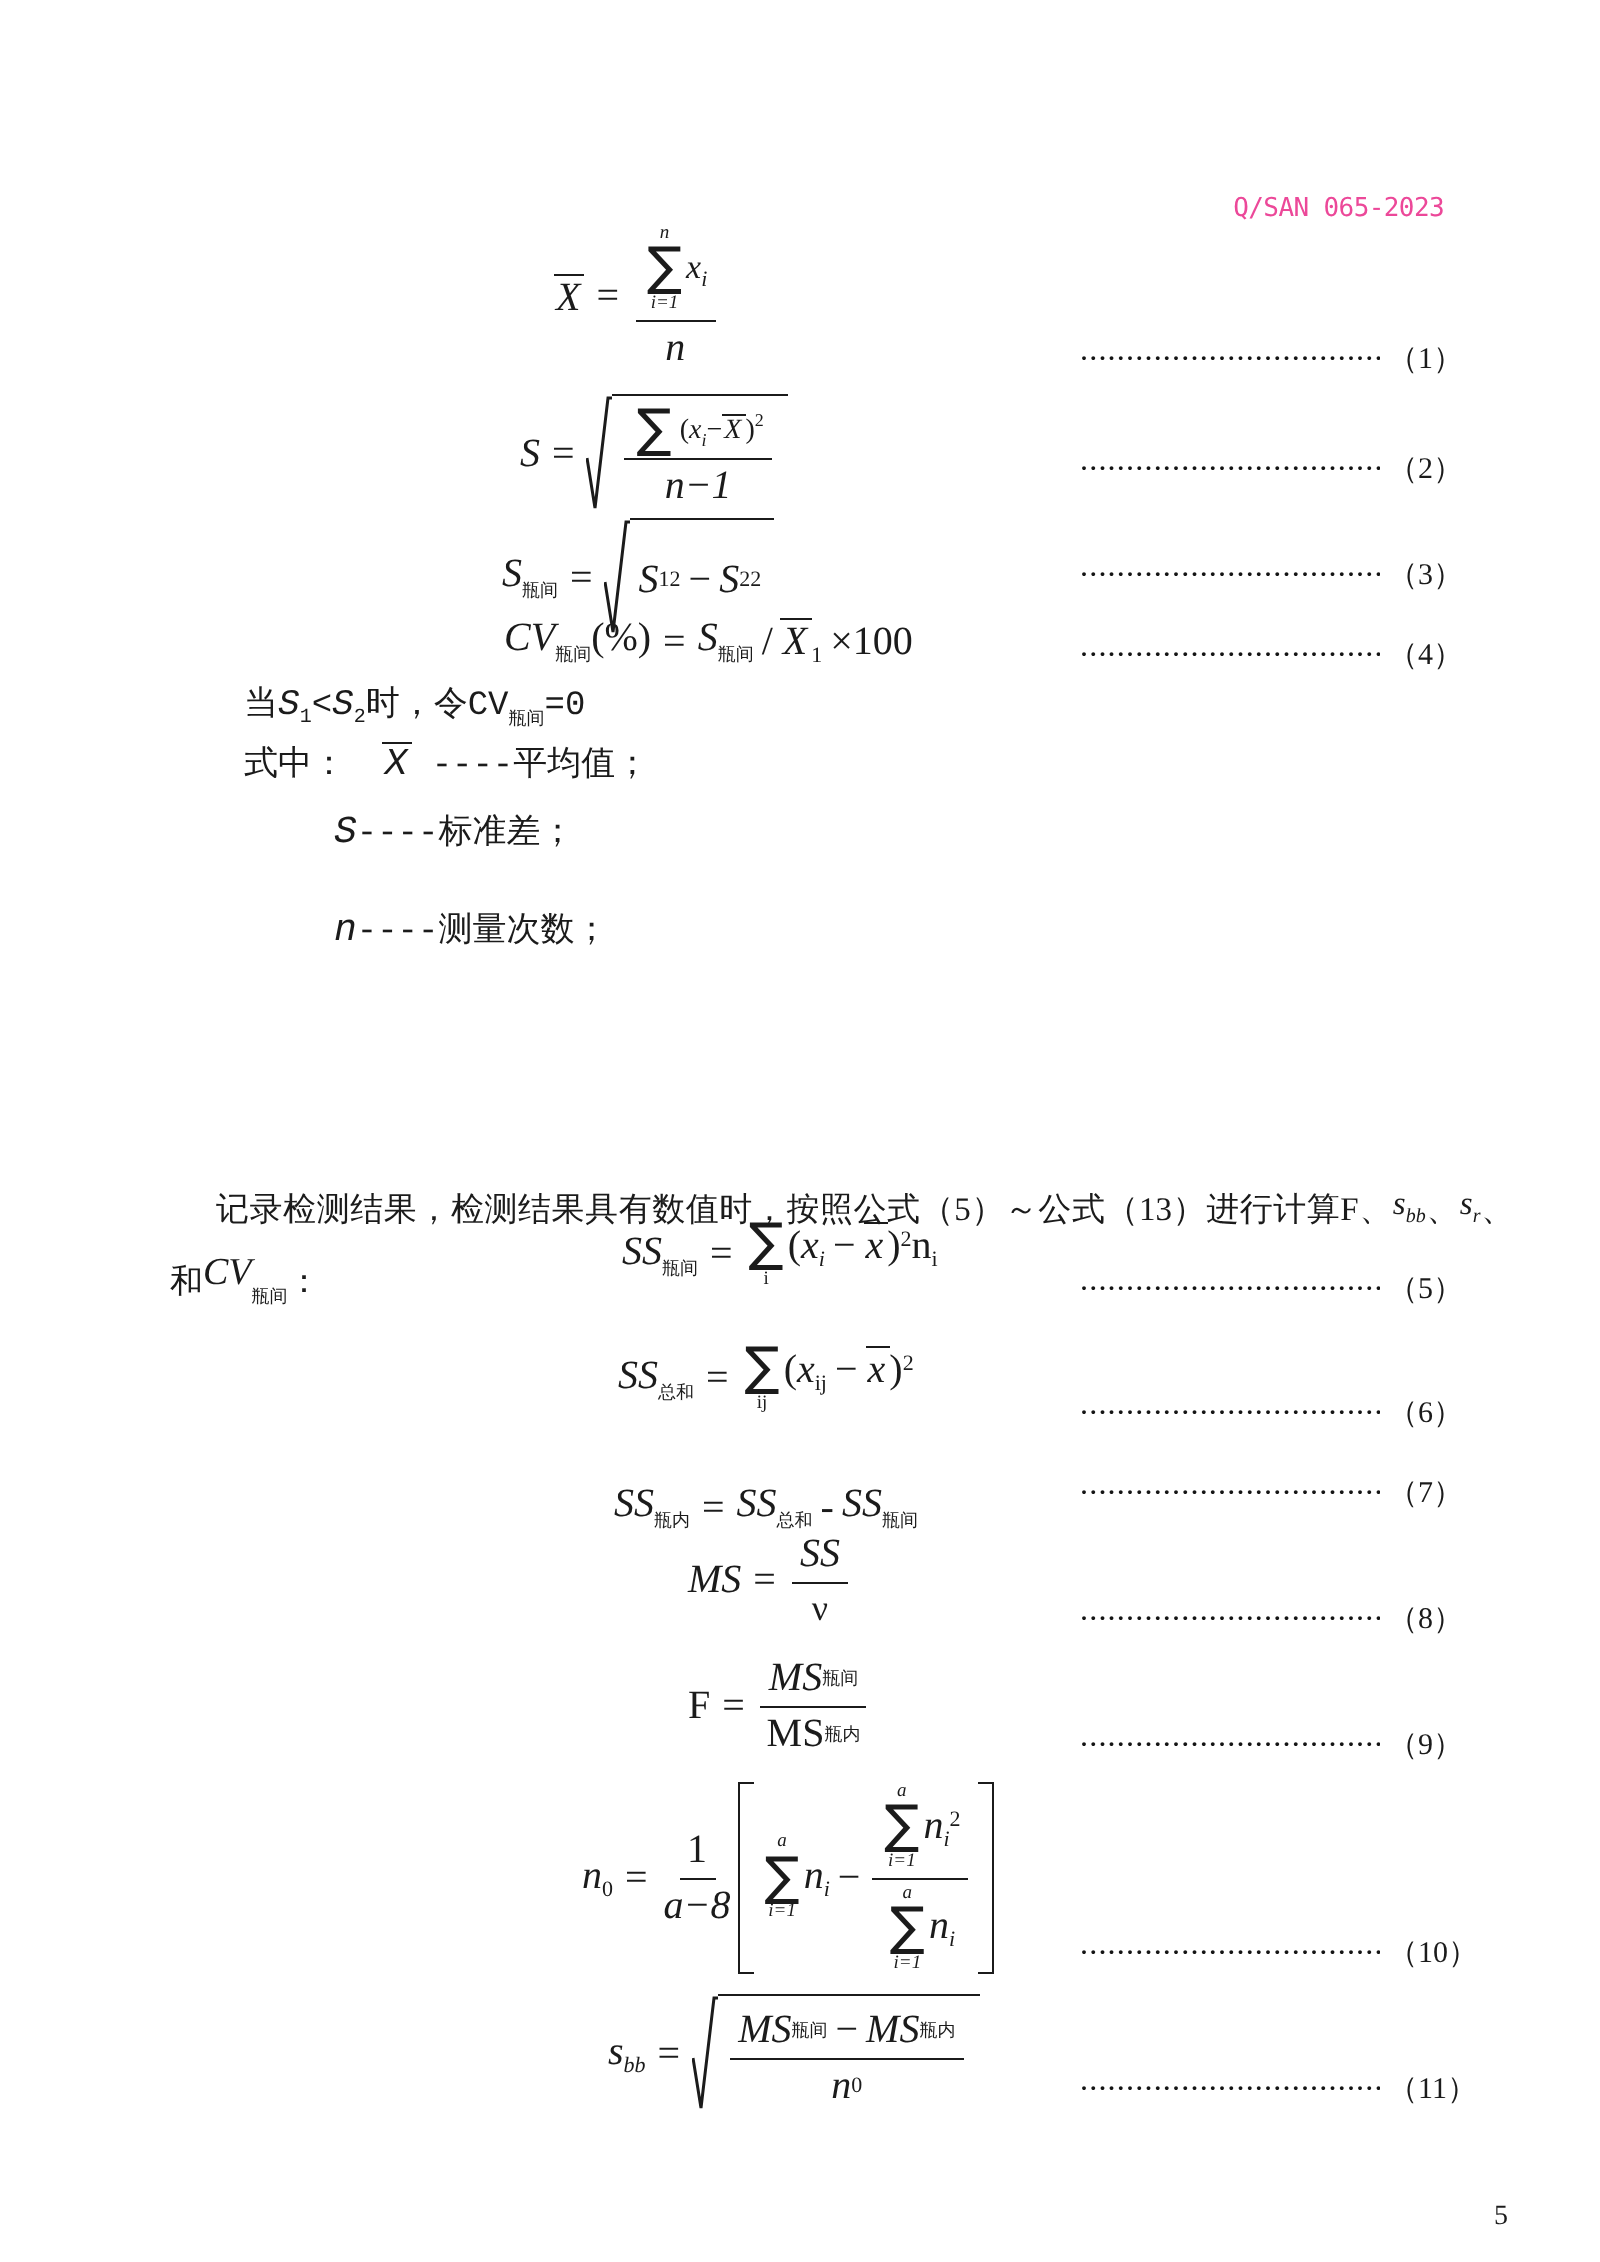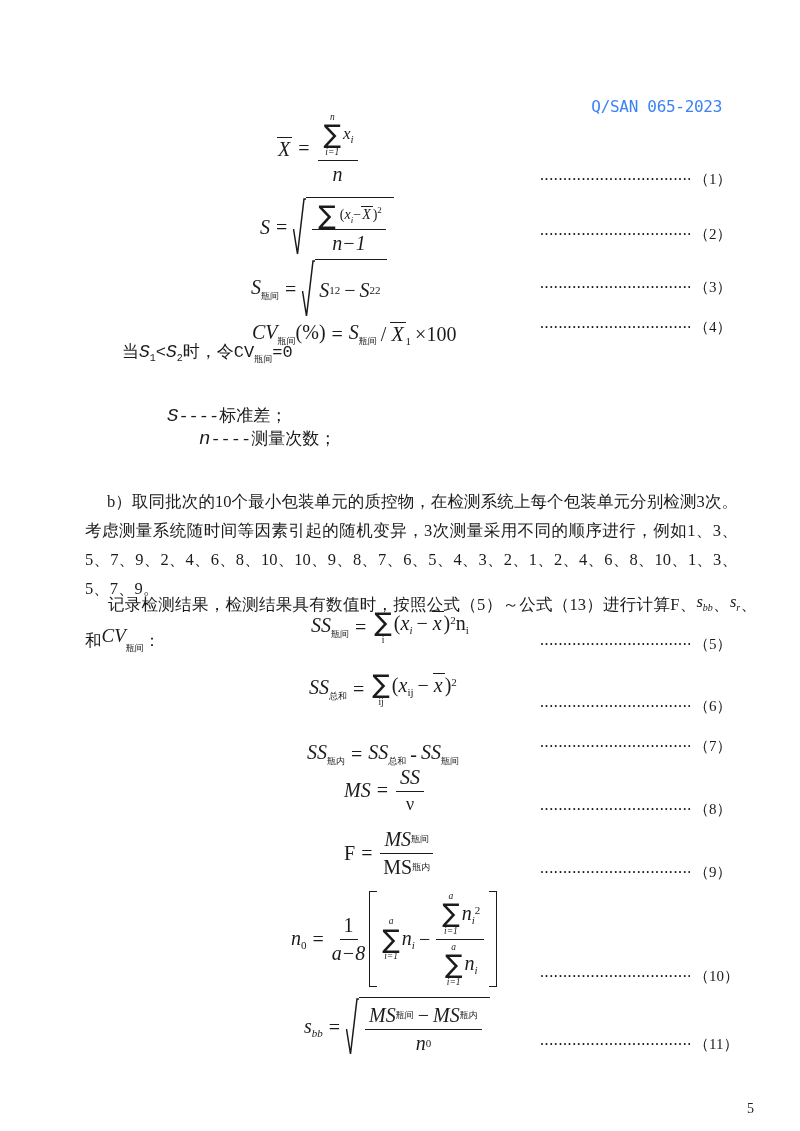--- a/index.html
+++ b/index.html
@@ -1,20 +1,20 @@
 <!DOCTYPE html>
 <html><head>
 <meta charset="utf-8">
 <style>
   html,body{margin:0;padding:0;background:#ffffff;}
   .page{position:relative;width:800px;height:1131px;background:#fff;overflow:hidden;
         font-family:"Liberation Serif",serif;color:#1b1b1b;}
   
   .hdr{position:absolute;top:97px;right:78px;font-family:"DejaVu Sans Mono",monospace;
-       font-size:16px;letter-spacing:-0.3px;color:#3b82f6;}
+       font-size:13px;letter-spacing:-0.3px;color:#ec4899;}
   .pgnum{position:absolute;left:747px;top:1101px;font-size:14px;}
   
   .row{position:absolute;display:flex;align-items:center;white-space:nowrap;}
   .f{font-size:20px;}
   .it{font-style:italic;}
   .rm{font-style:normal;}
   .eq{margin:0 6px;}
   .op{margin:0 4px;}
   sub.cn{font-size:9px;font-style:normal;vertical-align:-5px;letter-spacing:0;}
   sub.lt{font-size:11px;font-style:italic;vertical-align:-4px;}
@@ -116,45 +116,49 @@
           <sub class="lt" style="font-style:normal;">2</sub>
           <sup class="sq">2</sup>
       </span>
     </span>
   </div>
   <div class="leader" style="top:278px;">
     <span class="dots">········································</span>
     <span class="lab">（3）</span>
   </div>
 
-  <div class="row f" style="left:252px;top:321px;align-items:center;">
+  <div class="row f" style="left:252px;top:308px;align-items:center;">
     <span><span class="it">CV</span><sub class="cn">瓶间</sub><span>(%)</span></span>
     <span class="eq">=</span>
     <span><span class="it">S</span><sub class="cn">瓶间</sub></span>
     <span class="op">/</span>
     <span><span class="bar it">X</span><sub class="lt" style="font-style:normal;">1</sub></span>
     <span class="op">×100</span>
   </div>
   <div class="leader" style="top:318px;">
     <span class="dots">········································</span>
     <span class="lab">（4）</span>
   </div>
 
   <div class="txt" style="left:122px;top:340px;">
     <span>当</span><span class="it" style="font-size:18px;">S</span><sub class="lt" style="font-style:normal;font-size:10px;">1</sub><span>&lt;</span><span class="it" style="font-size:18px;">S</span><sub class="lt" style="font-style:normal;font-size:10px;">2</sub><span>时，令CV</span><sub class="cn">瓶间</sub><span>=0</span>
   </div>
 
+  <div class="txt" style="left:122px;top:370px;">
+    <span>式中：</span>
+    <span class="bar it" style="font-size:19px;margin-left:8px;">X</span>
+    <span>----平均值；</span>
+  </div>
   <div class="txt" style="left:167px;top:404px;">
     <span class="it" style="font-size:19px;">S</span><span>----标准差；</span>
   </div>
-  <div class="txt" style="left:167px;top:427px;margin-left:32px;">
+  <div class="txt" style="left:167px;top:453px;">
     <span class="it" style="font-size:19px;">n</span><span>----测量次数；</span>
   </div>
 
-  <div class="para" style="left:85px;top:487px;width:653px;text-indent:22px;">b）取同批次的10个最小包装单元的质控物，在检测系统上每个包装单元分别检测3次。考虑测量系统随时间等因素引起的随机变异，3次测量采用不同的顺序进行，例如1、3、5、7、9、2、4、6、8、10、10、9、8、7、6、5、4、3、2、1、2、4、6、8、10、1、3、5、7、9。</div>
 
   <div class="para" style="left:85px;top:588px;width:672px;text-indent:23px;line-height:28px;">
     <span>记录检测结果，检测结果具有数值时，按照公式（5）～公式（13）进行计算F、</span><span class="it" style="vertical-align:3px;">s</span><sub class="lt" style="vertical-align:-1px;font-size:10px;">bb</sub><span>、</span><span class="it" style="vertical-align:3px;">s</span><sub class="lt" style="vertical-align:-1px;font-size:10px;">r</sub><span>、和</span><span class="it" style="font-size:19px;vertical-align:4px;">CV</span><sub class="cn">瓶间</sub><span>：</span>
   </div>
 
   <div class="row f" style="left:311px;top:610px;">
     <span><span class="it">SS</span><sub class="cn">瓶间</sub></span>
     <span class="eq">=</span>
     <span class="sum">
       <span class="sg">∑</span>

